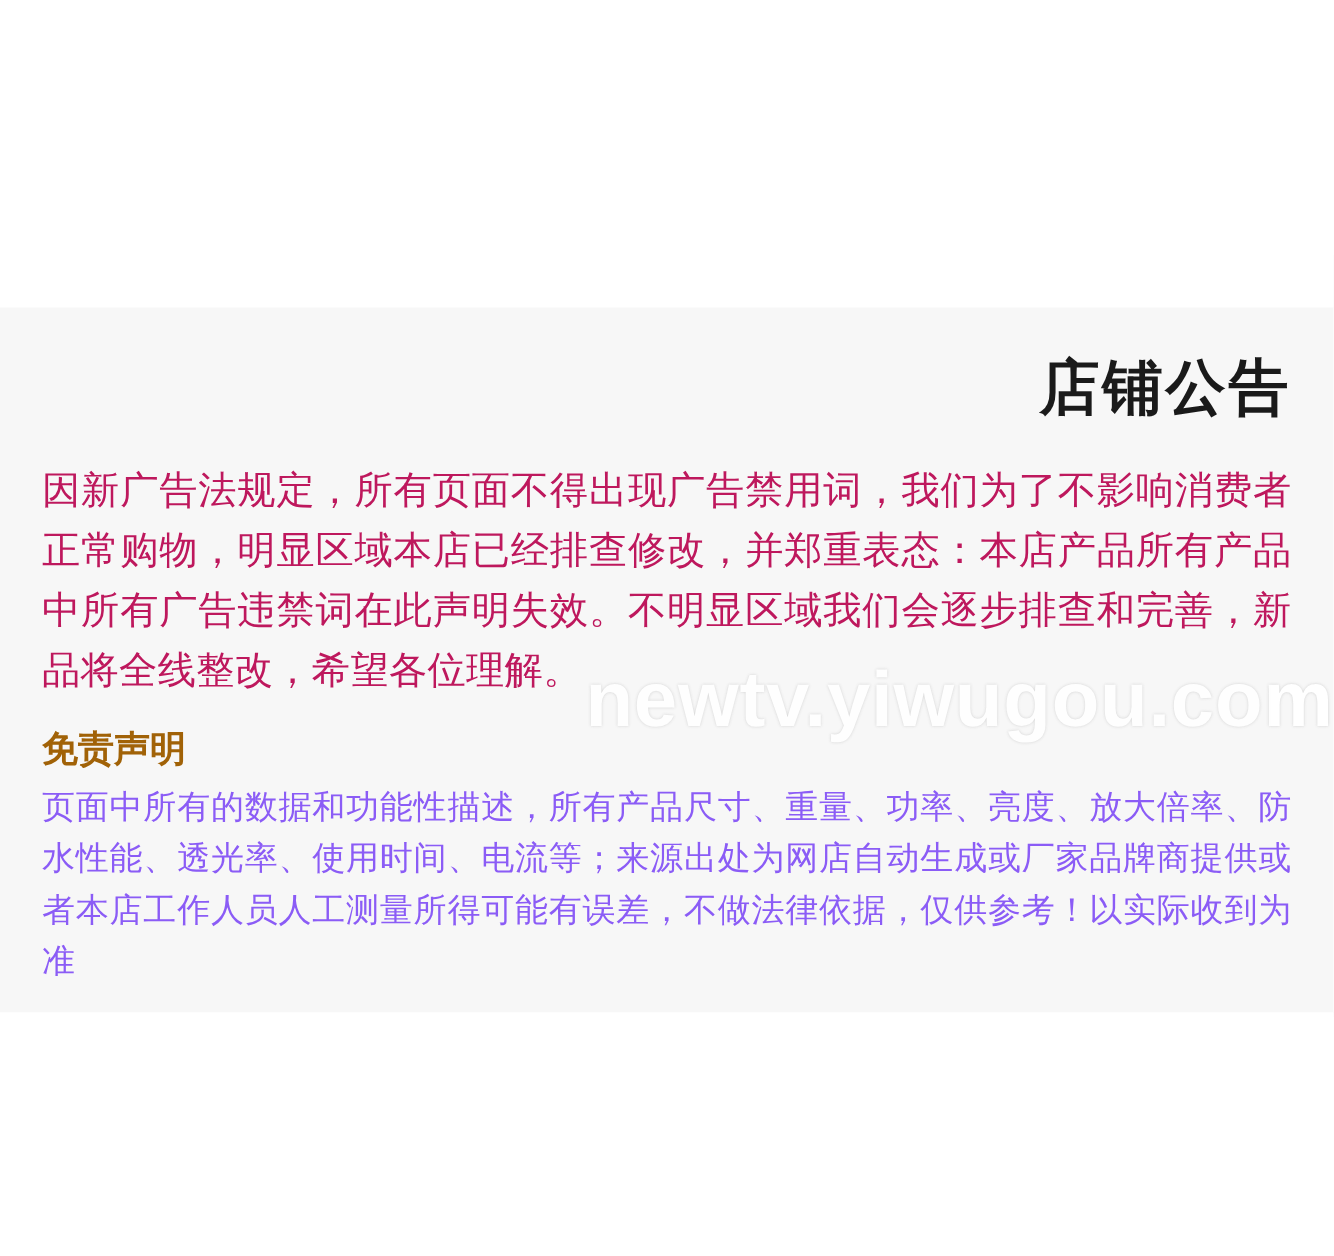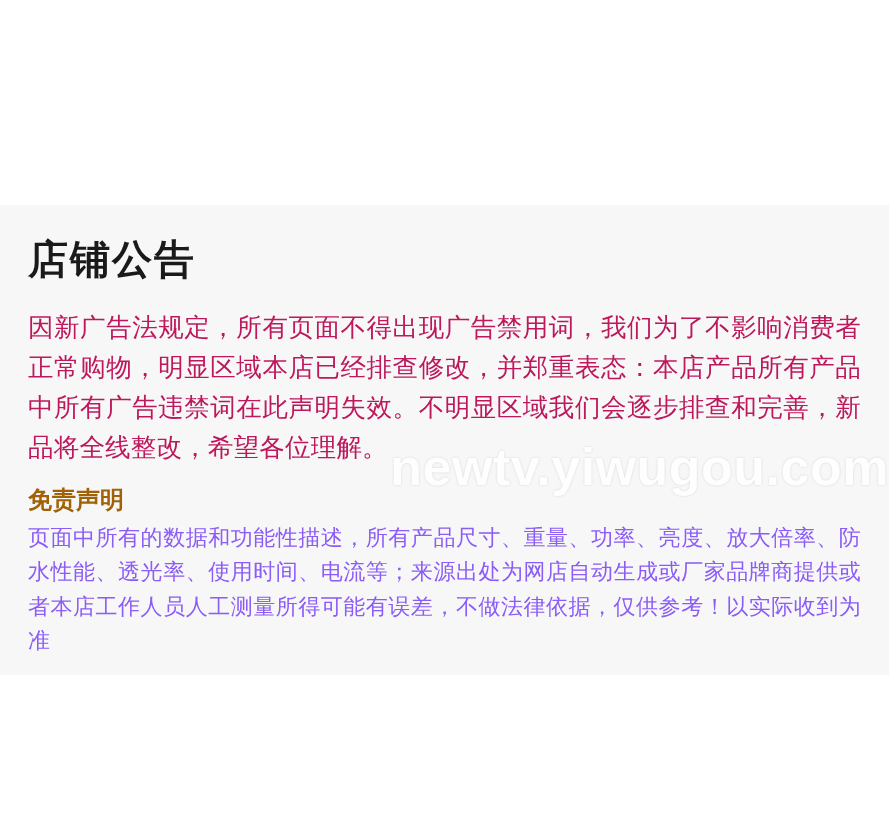--- a/index.html
+++ b/index.html
@@ -40,21 +40,21 @@
     position: absolute;
     left: 0;
     top: 205px;
     width: 889px;
     height: 470px;
     background: #f7f7f7;
     box-sizing: border-box;
     padding: 30px 28px 10px 28px;
   }
   .notice-title {
-    text-align: left;
+    text-align: right;
     font-size: 40px;
     font-weight: bold;
     color: #1a1a1a;
     letter-spacing: 2px;
     margin: 0 0 24px 0;
     line-height: 1.2;
     font-family: "Liberation Sans", sans-serif;
   }
   .notice-body {
     font-size: 25.5px;

